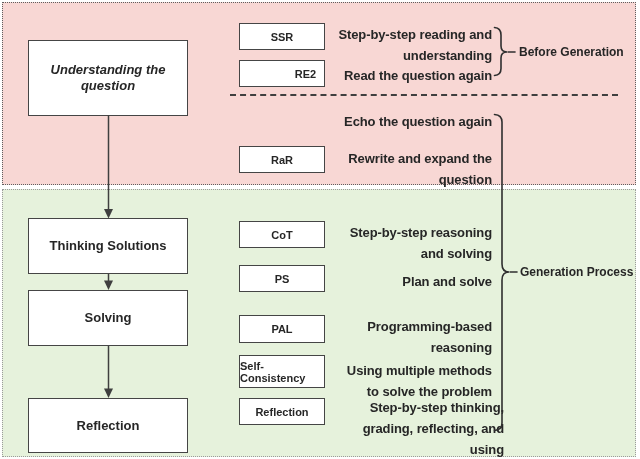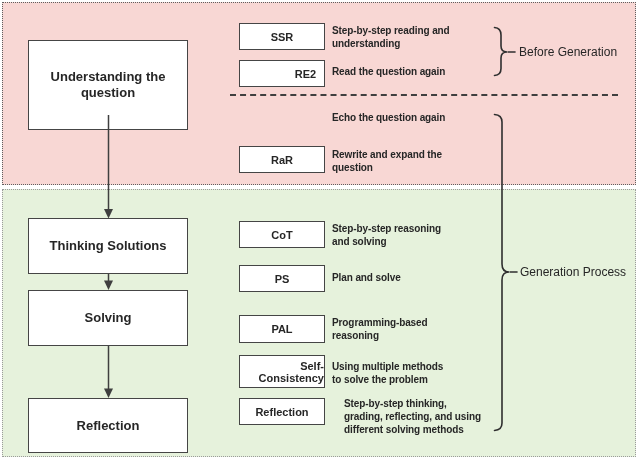--- a/index.html
+++ b/index.html
@@ -11,51 +11,51 @@
   .region-before{left:2px;top:2px;width:634px;height:183px;border:1px dotted #5f5f5f;}
   .region-generation{left:2px;top:189px;width:634px;height:268px;border:1px dotted #9b9b9b;}
 
   .flow-box{
     position:absolute;left:28px;width:160px;background:#ffffff;
     border:1.6px solid #454545;box-sizing:border-box;
     display:flex;align-items:center;justify-content:center;
     font-size:13px;font-weight:700;text-align:center;line-height:16px;
     white-space:pre-line;
   }
-  .s0{top:40px;height:90px;}
+  .s0{top:40px;height:76px;font-style:italic;}
   .s1{top:218px;height:56px;}
   .s2{top:290px;height:56px;}
   .s3{top:398px;height:55px;}
 
   .method-box{
     position:absolute;left:239px;width:86px;height:27px;background:#ffffff;
     border:1.3px solid #454545;box-sizing:border-box;
     display:flex;align-items:center;justify-content:center;
-    font-size:11px;font-weight:700;text-align:right;line-height:12px;
+    font-size:11px;font-weight:700;text-align:left;line-height:12px;
   }
   .m0{top:23px;} .m1{top:60px;padding-left:47px;} .m2{top:104px;} .m3{top:146px;}
   .m4{top:221px;} .m5{top:265px;} .m6{top:315px;height:28px;}
   .m7{top:355px;height:33px;} .m8{top:398px;}
 
   .desc{
-    position:absolute;left:332px;width:160px;text-align:left;
-    font-size:10px;font-weight:700;line-height:13px;letter-spacing:-0.1px;
+    position:absolute;left:332px;width:160px;text-align:right;
+    font-size:13px;font-weight:700;line-height:21px;letter-spacing:-0.1px;
     white-space:pre-line;
   }
   .d0{top:24px;} .d1{top:65px;} .d2{top:111px;} .d3{top:148px;}
   .d4{top:222px;} .d5{top:271px;} .d6{top:316px;} .d7{top:360px;}
   .d8{top:397px;margin-left:12px;}
 
   .dashed-sep{
     position:absolute;left:230px;top:94px;width:388px;height:0;
     border-top:2px dashed #3f3f3f;
   }
 
   .phase-label{
-    position:absolute;font-size:12px;font-weight:400;white-space:nowrap;
+    position:absolute;font-size:12px;font-weight:700;white-space:nowrap;
   }
   .p0{left:519px;top:45px;}
   .p1{left:520px;top:265px;}
 
   .overlay{position:absolute;left:0;top:0;width:640px;height:459px;pointer-events:none;}
 </style>
 </head>
 <body>
 
 <div class="canvas">

